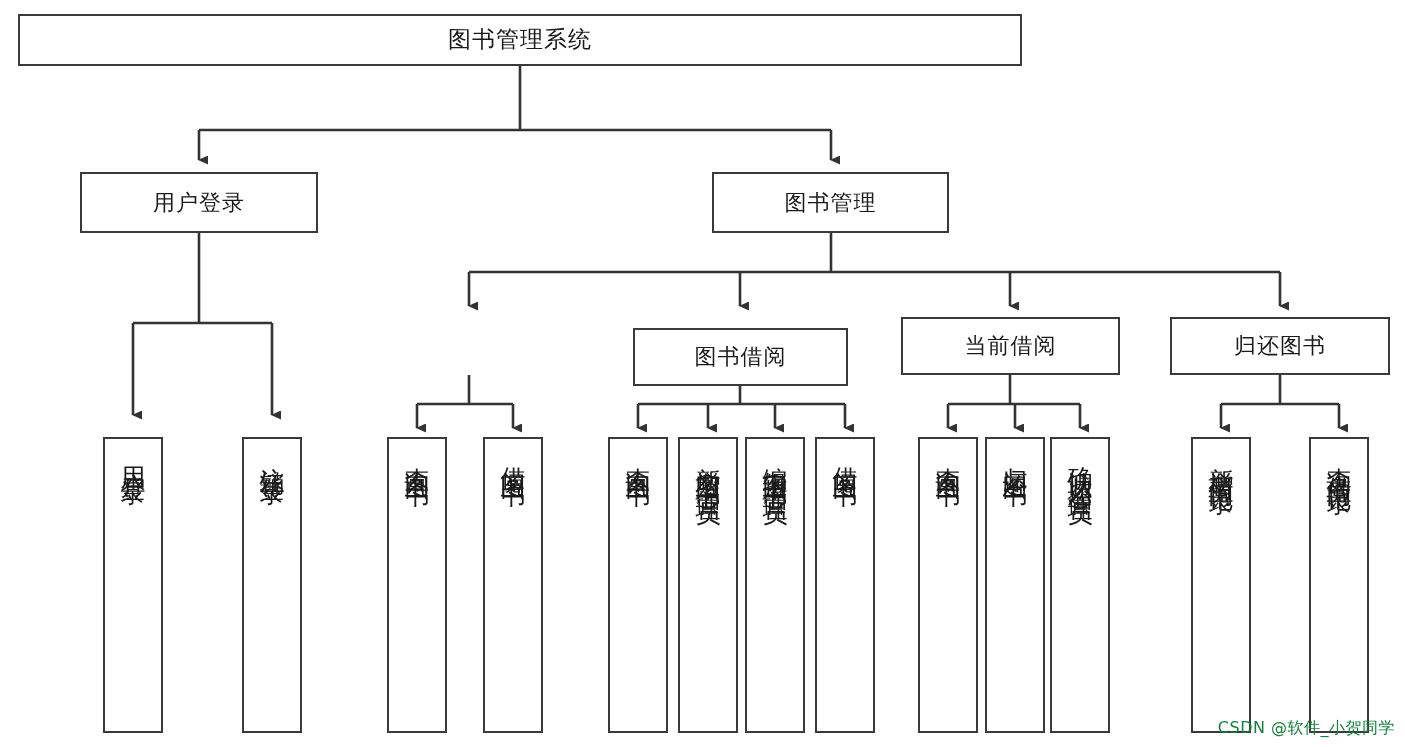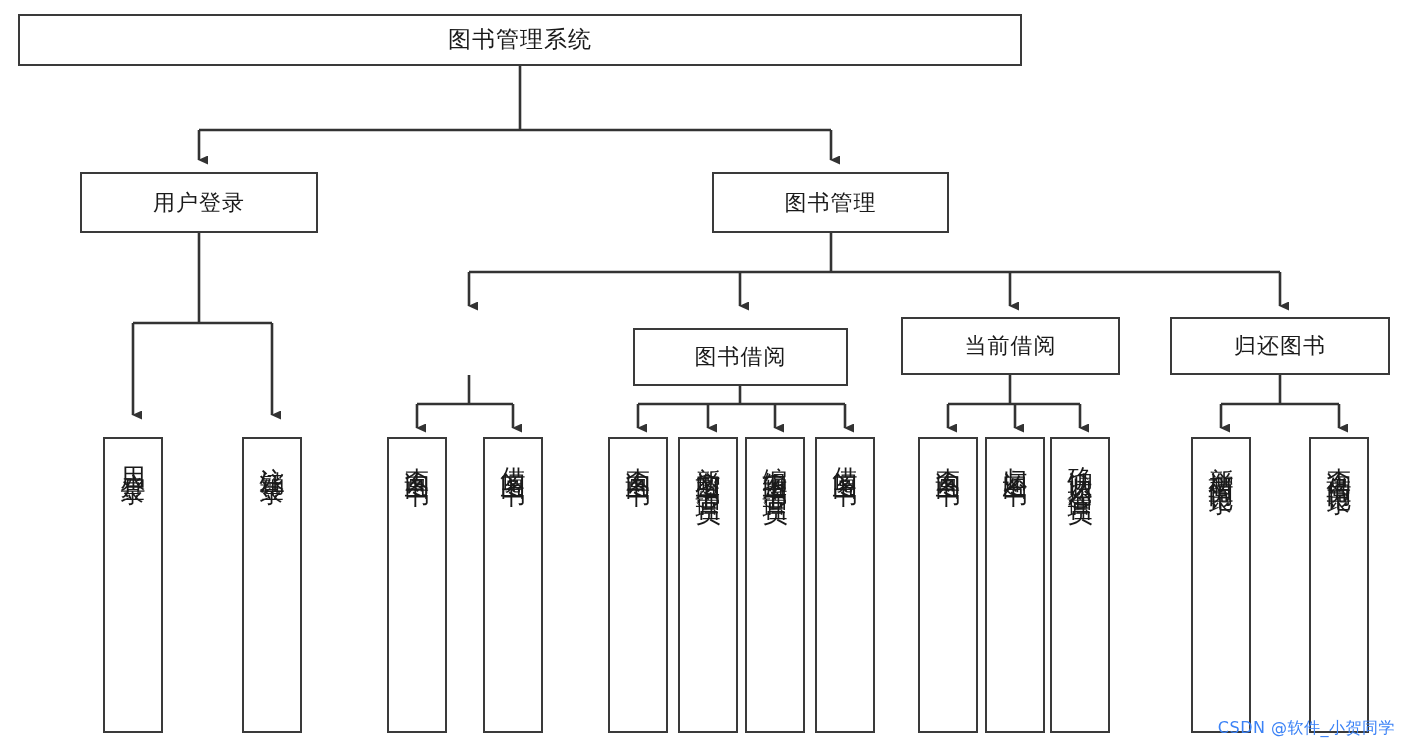--- a/index.html
+++ b/index.html
@@ -59,21 +59,21 @@
     transform: none;
   }
   .node.root .node-label {
     font-size: 23px;
   }
   .watermark {
     position: absolute;
     right: 10px;
     bottom: 8px;
     font-size: 16px;
-    color: #3b82f6;
+    color: #15803d;
     white-space: nowrap;
     letter-spacing: 0.5px;
   }
 </style>
 </head>
 <body>
 
 <div id="diagram-root">
 
   <svg id="edge-layer" width="1405" height="747" viewBox="0 0 1405 747">

